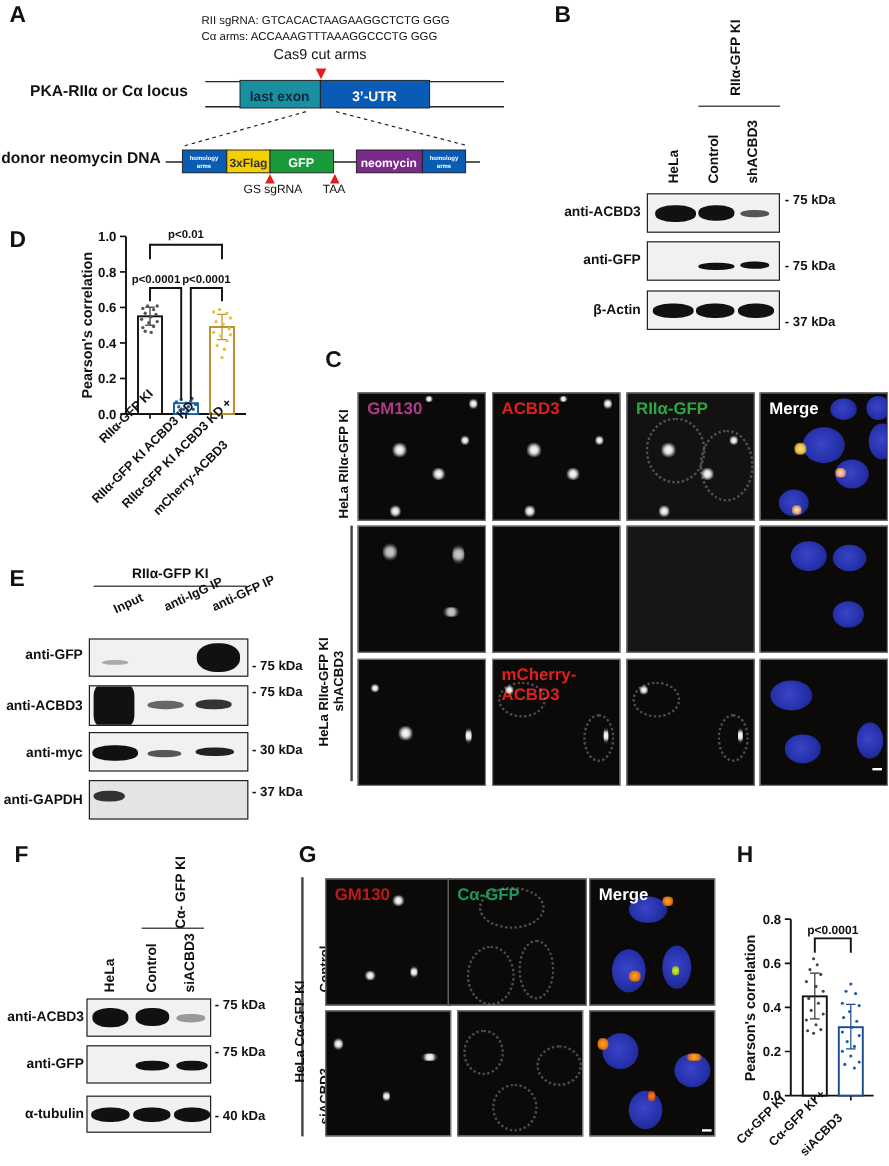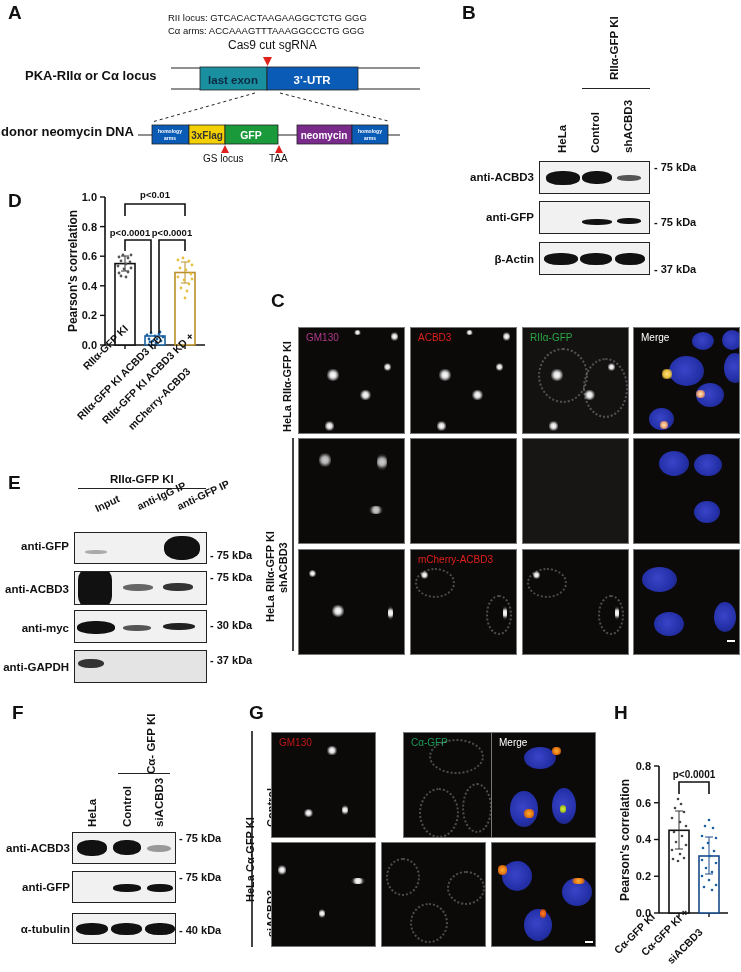--- a/index.html
+++ b/index.html
@@ -7,34 +7,34 @@
 .abs{position:absolute}
 .plabel{position:absolute;font-weight:bold;font-size:19px;font-family:"Liberation Sans",sans-serif}
 .b{font-weight:bold}
 .lane{position:absolute;white-space:nowrap;font-weight:bold;font-size:11.5px;transform-origin:left bottom;transform:rotate(-90deg)}
 .diag{position:absolute;white-space:nowrap;font-weight:bold;font-size:10.5px;transform-origin:left bottom;transform:rotate(-45deg)}
 .blot{position:absolute;border:1.3px solid #222;background:#f1f1f1;overflow:hidden}
 .band{position:absolute;border-radius:45%;background:#111}
 .rowlab{position:absolute;font-weight:bold;font-size:11.5px;text-align:right;white-space:nowrap}
 .kda{position:absolute;font-weight:bold;font-size:11px;white-space:nowrap}
 .micro{position:absolute;background:#0c0909;overflow:hidden;border:1px solid #777}
-.mlab{position:absolute;top:4px;left:7px;font-size:10px;font-weight:normal}
+.mlab{position:absolute;top:4px;left:7px;font-size:14px;font-weight:bold}
 .spot{position:absolute;border-radius:40%;background:radial-gradient(circle,#fff 0%,#ddd 35%,rgba(200,200,200,.2) 70%,transparent 100%)}
 .nuc{position:absolute;border-radius:50%;background:radial-gradient(circle at 45% 45%,#3a44c8,#2430a8 60%,#1b2070 100%)}
 .cell{position:absolute;border-radius:50%;border:2px dotted rgba(200,200,200,.35)}
 svg text{font-family:"Liberation Sans",sans-serif}
 </style>
 </head>
 <body>
 
 <div>
   <div class="plabel" style="left:8px;top:2px">A</div>
-  <div class="abs" style="left:168px;top:12px;font-size:9.5px">RII locus: GTCACACTAAGAAGGCTCTG GGG</div>
+  <div class="abs" style="left:168px;top:12px;font-size:9.5px">RII sgRNA: GTCACACTAAGAAGGCTCTG GGG</div>
   <div class="abs" style="left:168px;top:25px;font-size:9.5px">Cα arms: ACCAAAGTTTAAAGGCCCTG GGG</div>
-  <div class="abs" style="left:228px;top:38px;font-size:12px">Cas9 cut sgRNA</div>
+  <div class="abs" style="left:228px;top:38px;font-size:12px">Cas9 cut arms</div>
   <div class="abs b" style="left:25px;top:68px;font-size:13px">PKA-RIIα or Cα locus</div>
   <div class="abs b" style="left:1px;top:124px;font-size:13px">donor neomycin DNA</div>
 
   <svg class="abs" style="left:0;top:0" width="420" height="180">
 
     <line x1="171" y1="68" x2="420" y2="68" stroke="#222" stroke-width="1.2"></line>
     <line x1="171" y1="89" x2="420" y2="89" stroke="#222" stroke-width="1.2"></line>
     <rect x="200" y="67" width="67" height="23" fill="#1a8fa0" stroke="#222" stroke-width="0.8"></rect>
     <rect x="267" y="67" width="91" height="23" fill="#0a5bb5" stroke="#222" stroke-width="0.8"></rect>
     <text x="233" y="84" font-size="11.5" font-weight="bold" fill="#0b2a40" text-anchor="middle">last exon</text>
@@ -53,21 +53,21 @@
     <rect x="225" y="125" width="53" height="19" fill="#1a9a3a" stroke="#222" stroke-width="0.8"></rect>
     <text x="251" y="139" font-size="10.5" font-weight="bold" fill="#fff" text-anchor="middle">GFP</text>
     <rect x="297" y="125" width="55" height="19" fill="#7a2a8a" stroke="#222" stroke-width="0.8"></rect>
     <text x="324" y="139" font-size="10" font-weight="bold" fill="#fff" text-anchor="middle">neomycin</text>
     <rect x="352" y="125" width="36" height="19" fill="#0a5bb5" stroke="#222" stroke-width="0.8"></rect>
     <text x="370" y="133" font-size="5" font-weight="bold" fill="#fff" text-anchor="middle">homology</text>
     <text x="370" y="140" font-size="5" font-weight="bold" fill="#fff" text-anchor="middle">arms</text>
     <polygon points="221,153 229,153 225,145" fill="#e0201a"></polygon>
     <polygon points="275,153 283,153 279,145" fill="#e0201a"></polygon>
   </svg>
-  <div class="abs" style="left:203px;top:153px;font-size:10px">GS locus</div>
+  <div class="abs" style="left:203px;top:153px;font-size:10px">GS sgRNA</div>
   <div class="abs" style="left:269px;top:153px;font-size:10px">TAA</div>
 </div>
 
 <div>
   <div class="plabel" style="left:462px;top:2px">B</div>
   <div class="lane" style="left:620px;top:68px">RIIα-GFP KI</div>
   <div class="abs" style="left:582px;top:88px;width:68px;height:1.3px;background:#222"></div>
   <div class="lane" style="left:568px;top:141px">HeLa</div>
   <div class="lane" style="left:601px;top:141px">Control</div>
   <div class="lane" style="left:634px;top:141px">shACBD3</div>
@@ -364,21 +364,21 @@
   <div class="lane" style="left:256px;top:890px;font-size:11px">HeLa Cα-GFP KI</div>
   <div class="lane" style="left:277px;top:815px;font-size:11px">Control</div>
   <div class="lane" style="left:277px;top:925px;font-size:11px">siACBD3</div>
 
   <div class="micro" style="left:271px;top:732px;width:105px;height:106px">
     <div class="mlab" style="color:#c01818">GM130</div>
     <div class="spot" style="left:55px;top:13px;width:10px;height:9px"></div>
     <div class="spot" style="left:32px;top:76px;width:9px;height:8px"></div>
     <div class="spot" style="left:70px;top:72px;width:6px;height:10px"></div>
   </div>
-  <div class="micro" style="left:403px;top:732px;width:105px;height:106px">
+  <div class="micro" style="left:373px;top:732px;width:116px;height:106px">
     <div class="mlab" style="color:#1a9a5a">Cα-GFP</div>
     <div class="cell" style="left:25px;top:6px;width:55px;height:35px"></div>
     <div class="cell" style="left:15px;top:55px;width:40px;height:50px"></div>
     <div class="cell" style="left:58px;top:50px;width:30px;height:50px"></div>
   </div>
   <div class="micro" style="left:491px;top:732px;width:105px;height:106px">
     <div class="nuc" style="left:32px;top:14px;width:32px;height:22px"></div>
     <div class="nuc" style="left:18px;top:58px;width:28px;height:36px"></div>
     <div class="nuc" style="left:60px;top:55px;width:24px;height:36px"></div>
     <div class="spot" style="left:60px;top:14px;width:9px;height:8px;background:radial-gradient(circle,#ffb030,#e07010 60%,transparent)"></div>

